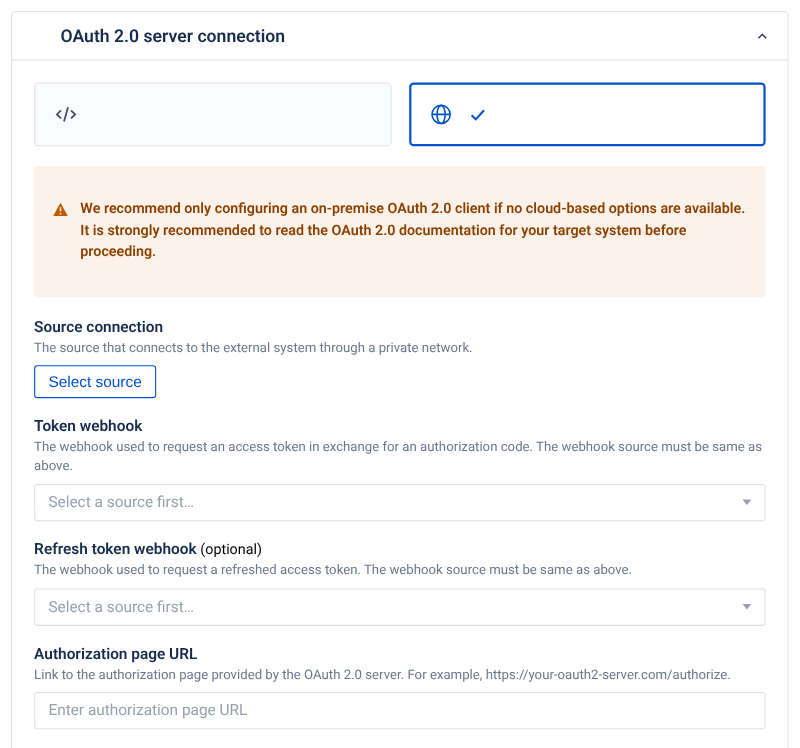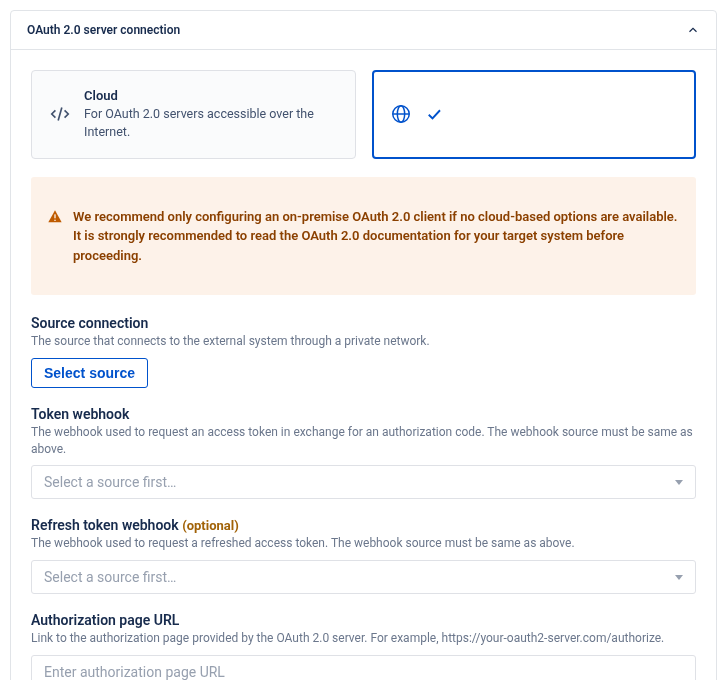--- a/index.html
+++ b/index.html
@@ -23,22 +23,23 @@
     .panel-header {
       display: flex;
       align-items: center;
       justify-content: space-between;
       padding: 12px 16px;
       border-bottom: 1px solid #e1e4e8;
       cursor: pointer;
     }
     .panel-title {
       font-weight: 600;
-      font-size: 12px;
-      color: #172b4d;
+      font-size: 16px;
+      color: #172b4d;
+      margin-left: 28px;
     }
     .chevron-up {
       width: 14px;
       height: 14px;
       fill: none;
       stroke: #172b4d;
       stroke-width: 2;
     }
     .panel-body {
       padding: 20px;
@@ -129,41 +130,41 @@
       margin-bottom: 18px;
     }
     .field-label {
       font-weight: 600;
       font-size: 14px;
       color: #172b4d;
       display: block;
       margin-bottom: 2px;
     }
     .field-optional {
-      font-weight: 700;
-      color: #a16207;
+      font-weight: 400;
+      color: #000000;
       font-size: 13px;
       margin-top: 37px;
     }
     .field-help {
       font-size: 12px;
       color: #6b778c;
       margin-bottom: 8px;
       line-height: 1.4;
     }
     .btn-outline {
       display: inline-block;
       padding: 6px 12px;
       border: 1px solid #0052cc;
       border-radius: 3px;
       color: #0052cc;
       background: #fff;
       font-size: 14px;
       cursor: pointer;
-      font-weight: 700;
+      font-weight: 400;
     }
     .select-box {
       width: 100%;
       border: 1px solid #dfe1e6;
       border-radius: 3px;
       background: #fff;
       padding: 8px 12px;
       display: flex;
       align-items: center;
       justify-content: space-between;
@@ -210,24 +211,20 @@
 
     <div class="option-row">
 
       <div class="option-card">
         <div class="option-icon">
           <svg viewBox="0 0 24 24" fill="none" stroke="#42526e" stroke-width="1.8">
             <polyline points="7 8 3 12 7 16"></polyline>
             <polyline points="17 8 21 12 17 16"></polyline>
             <line x1="14" y1="5" x2="10" y2="19"></line>
           </svg>
-        </div>
-        <div class="option-text">
-          <span class="option-title">Cloud</span>
-          <span class="option-desc">For OAuth 2.0 servers accessible over the Internet.</span>
         </div>
       </div>
 
       <div class="option-card selected">
         <div class="option-icon">
           <svg viewBox="0 0 24 24" fill="none" stroke="#0052cc" stroke-width="1.6">
             <circle cx="12" cy="12" r="9"></circle>
             <ellipse cx="12" cy="12" rx="4" ry="9"></ellipse>
             <line x1="3" y1="12" x2="21" y2="12"></line>
           </svg>

